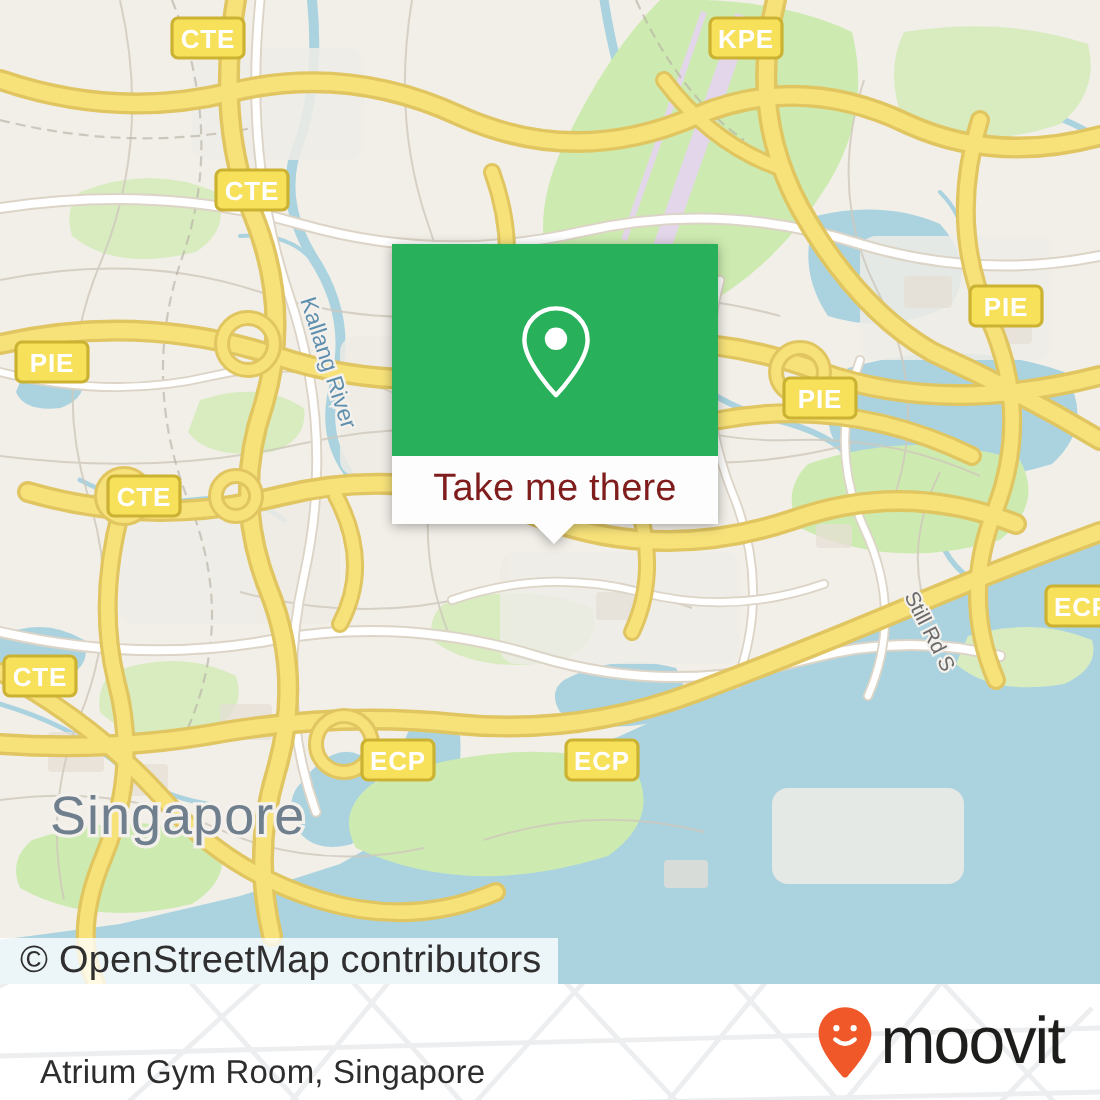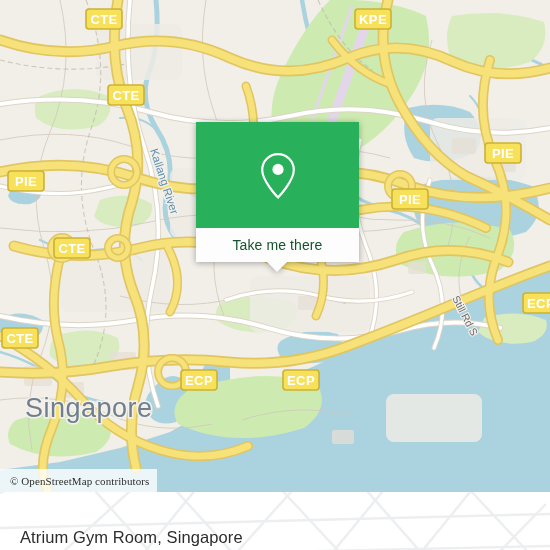--- a/index.html
+++ b/index.html
@@ -69,22 +69,22 @@
     left: 0;
     top: 106px;
     width: 163px;
     height: 34px;
     background: #fdfdfd;
     display: flex;
     align-items: center;
     justify-content: center;
   }
   .callout-label {
-    font-size: 14px;
-    color: #14532d;
+    font-size: 19px;
+    color: #7f1d1d;
     letter-spacing: 0.1px;
     white-space: nowrap;
   }
   .callout-tail {
     position: absolute;
     left: 70px;
     top: 139px;
     width: 0; height: 0;
     border-left: 11px solid transparent;
     border-right: 11px solid transparent;
@@ -94,25 +94,24 @@
   
   .osm-attrib {
     position: absolute;
     left: 0;
     top: 469px;
     height: 23px;
     padding: 0 8px 0 10px;
     display: flex;
     align-items: center;
     background: rgba(255,255,255,0.78);
-    font-size: 11px;
+    font-size: 19px;
     color: #2f2f2f;
     letter-spacing: 0.1px;
     white-space: nowrap;
-    font-family: Liberation Serif, serif;
   }
 
   
   .footer {
     position: absolute;
     left: 0;
     top: 492px;
     width: 550px;
     height: 58px;
     background: #ffffff;
@@ -434,15 +433,26 @@
         <path d="M250,-6 L345,96"></path>
         <path d="M345,4 L440,112"></path>
         <path d="M440,-4 L530,92"></path>
         <path d="M0,66 L550,52"></path>
         <path d="M0,96 L550,84"></path>
       </g>
     </svg>
 
     <div class="footer-title">Atrium Gym Room, Singapore</div>
 
+    <div class="footer-logo">
+      <svg class="logo-pin" viewBox="0 0 29 37">
+        <path d="M14.5 1.1 C7.2 1.1 1.3 7 1.3 14.3 C1.3 22.1 9.4 31.2 13.1 35.6
+                 C13.8 36.5 15.2 36.5 15.9 35.6 C19.6 31.2 27.7 22.1 27.7 14.3
+                 C27.7 7 21.8 1.1 14.5 1.1 Z" fill="#f0582a"></path>
+        <circle cx="10.2" cy="11.6" r="1.55" fill="#ffffff"></circle>
+        <circle cx="18.8" cy="11.6" r="1.55" fill="#ffffff"></circle>
+        <path d="M9.6 17.2 q4.9 4.3 9.8 0" fill="none" stroke="#ffffff" stroke-width="2.1" stroke-linecap="round"></path>
+      </svg>
+      <span class="logo-word">moovit</span>
+    </div>
   </div>
 
 </div>
 
 </body></html>

